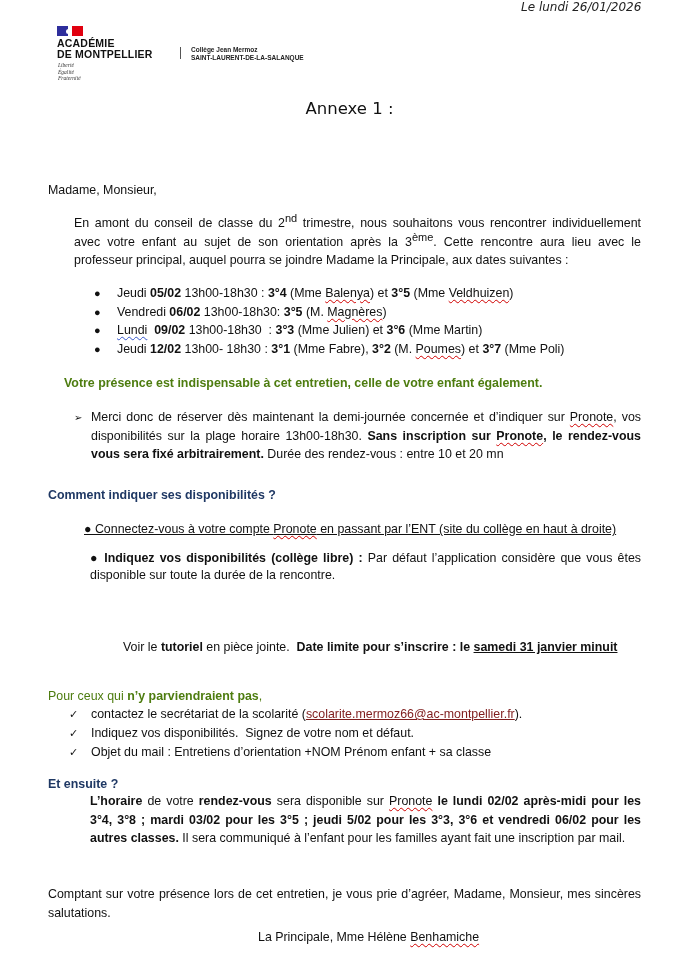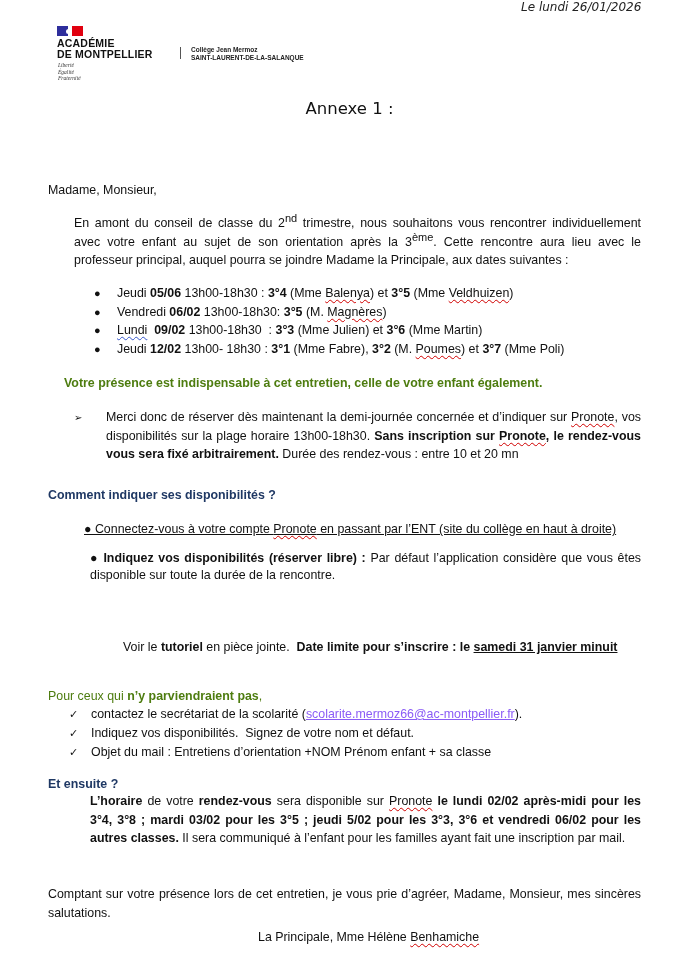--- a/index.html
+++ b/index.html
@@ -34,35 +34,35 @@
 
   .dates { left: 94px; top: 284px; }
   .dates .row { position: relative; height: 18.5px; }
   .dates .bul { position: absolute; left: 0; top: 0; font-size: 11px; }
   .dates .rt { position: absolute; left: 23px; top: 0; white-space: nowrap; }
 
   .red { left: 64px; top: 374px; color: #4d7c0f; font-weight: bold; }
 
   .merci { left: 74px; top: 408px; width: 567px; }
   .merci .arrow { position: absolute; left: 0; top: 1px; font-size: 10px; }
-  .merci .body { margin-left: 32px; text-align: justify; }
+  .merci .body { margin-left: 17px; text-align: justify; }
 
   .h-blue { color: #1f3864; font-weight: bold; }
   .comment { left: 48px; top: 486px; }
   .connect { left: 84px; top: 520px; white-space: nowrap; text-decoration: underline; }
   .indiq { left: 90px; top: 550px; width: 551px; line-height: 16.5px; }
   .tuto { left: 90px; top: 638px; white-space: nowrap; margin-left: 33px; }
   .u { text-decoration: underline; }
 
   .pour { left: 48px; top: 687px; }
   .checks { left: 69px; top: 705px; }
   .checks .row { position: relative; height: 19px; }
   .checks .ck { position: absolute; left: 0; top: 0; font-size: 11px; }
   .checks .rt { position: absolute; left: 22px; top: 0; white-space: nowrap; }
-  .link { color: #8b5cf6; text-decoration: underline; }
+  .link { color: #7f1d1d; text-decoration: underline; }
 
   .ensuite { left: 48px; top: 775px; }
   .horaire { left: 90px; top: 792px; width: 551px; }
 
   .closing { left: 48px; top: 885px; width: 593px; }
   .sign { left: 258px; top: 928px; white-space: nowrap; }
 </style>
 </head>
 <body>
 
@@ -92,21 +92,21 @@
   <div>Annexe 1 :</div>
 </div>
 
 <p class="abs txt salut">Madame, Monsieur,</p>
 
 <p class="abs txt just intro"><span>En amont du conseil de classe du 2</span><sup class="s">nd</sup><span> trimestre, nous souhaitons vous rencontrer individuellement avec votre enfant au sujet de son orientation après la 3</span><sup class="s">ème</sup><span>. Cette rencontre aura lieu avec le professeur principal, auquel pourra se joindre Madame la Principale, aux dates suivantes :</span></p>
 
 <div class="abs txt dates">
   <div class="row">
     <span class="bul">●</span>
-    <span class="rt"><span>Jeudi </span><b>05/06</b><span> 13h00-18h30 : </span><b>3°4</b><span> (Mme </span><span class="wavy">Balenya</span><span>) et </span><b>3°5</b><span> (Mme </span><span class="wavy">Veldhuizen</span><span>)</span></span>
+    <span class="rt"><span>Jeudi </span><b>05/02</b><span> 13h00-18h30 : </span><b>3°4</b><span> (Mme </span><span class="wavy">Balenya</span><span>) et </span><b>3°5</b><span> (Mme </span><span class="wavy">Veldhuizen</span><span>)</span></span>
   </div>
   <div class="row">
     <span class="bul">●</span>
     <span class="rt"><span>Vendredi </span><b>06/02</b><span> 13h00-18h30: </span><b>3°5</b><span> (M. </span><span class="wavy">Magnères</span><span>)</span></span>
   </div>
   <div class="row">
     <span class="bul">●</span>
     <span class="rt" style="white-space:pre"><span class="wavyb">Lundi</span><b>  09/02</b><span> 13h00-18h30  : </span><b>3°3</b><span> (Mme Julien) et </span><b>3°6</b><span> (Mme Martin)</span></span>
   </div>
   <div class="row">
@@ -120,21 +120,21 @@
 <div class="abs txt merci">
   <span class="arrow">➢</span>
   <p class="body"><span>Merci donc de réserver dès maintenant la demi-journée concernée et d’indiquer sur </span><span class="wavy">Pronote</span><span>, vos disponibilités sur la plage horaire 13h00-18h30. </span><b><span>Sans inscription sur </span><span class="wavy">Pronote</span><span>, le rendez-vous vous sera fixé arbitrairement.</span></b><span> Durée des rendez-vous : entre 10 et 20 mn</span></p>
 </div>
 
 <p class="abs txt h-blue comment">Comment indiquer ses disponibilités ?</p>
 
 <p class="abs txt connect"><span>● Connectez-vous à votre compte </span><span class="wavy">Pronote</span><span> en passant par l’ENT (site du collège en haut à droite)</span></p>
 
 <div class="abs txt indiq">
-  <p class="just"><b>● Indiquez vos disponibilités (réserver libre) :</b><span> Par défaut l’application considère que vous êtes disponible sur toute la durée de la rencontre.</span></p>
+  <p class="just"><b>● Indiquez vos disponibilités (collège libre) :</b><span> Par défaut l’application considère que vous êtes disponible sur toute la durée de la rencontre.</span></p>
 </div>
 
 <p class="abs txt tuto"><span>Voir le </span><b>tutoriel</b><span style="white-space:pre"> en pièce jointe.  </span><b>Date limite pour s’inscrire : le </b><b class="u">samedi 31 janvier minuit</b></p>
 
 <p class="abs txt pour" style="color:#4d7c0f"><span>Pour ceux qui </span><b>n’y parviendraient pas</b><span>,</span></p>
 
 <div class="abs txt checks">
   <div class="row">
     <span class="ck">✓</span>
     <span class="rt"><span>contactez le secrétariat de la scolarité (</span><a class="link">scolarite.mermoz66@ac-montpellier.fr</a><span>).</span></span>

